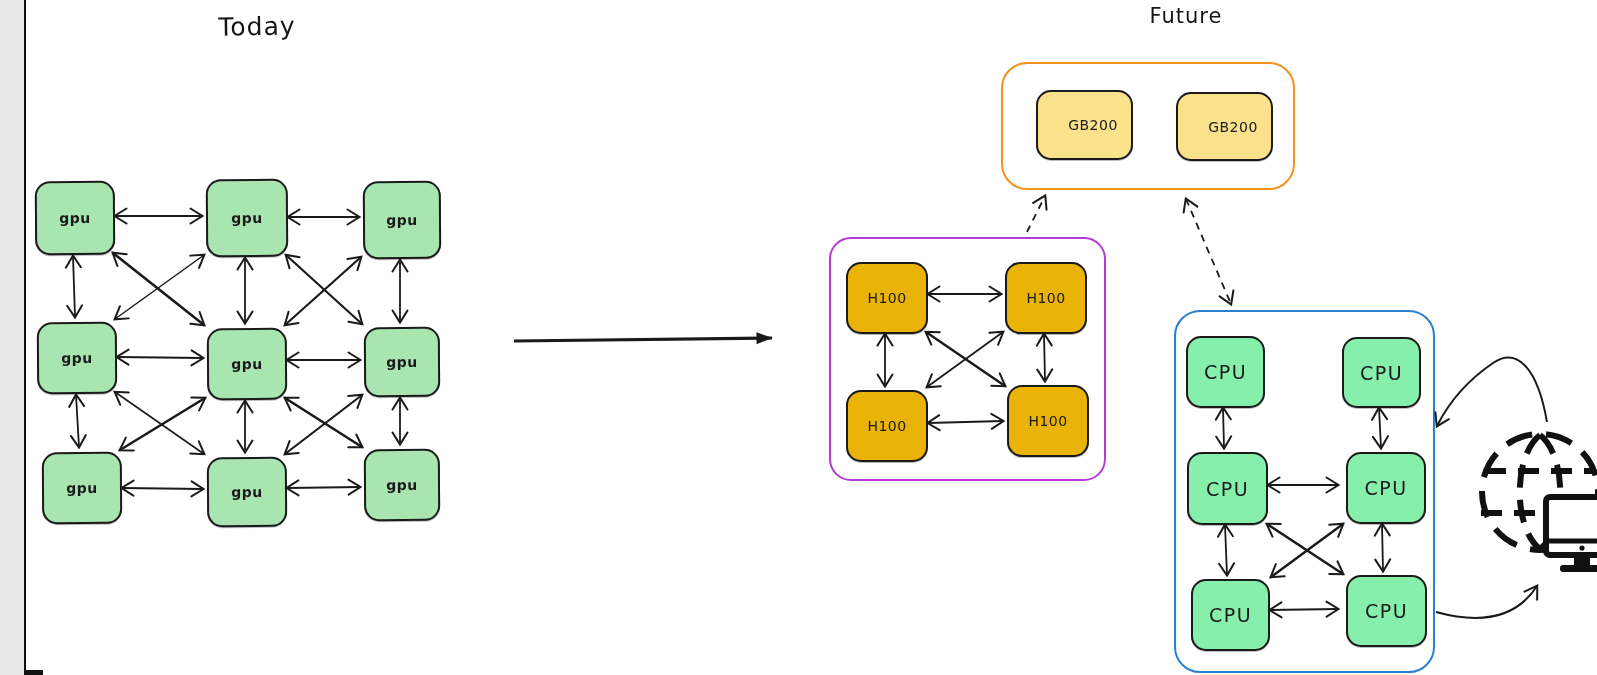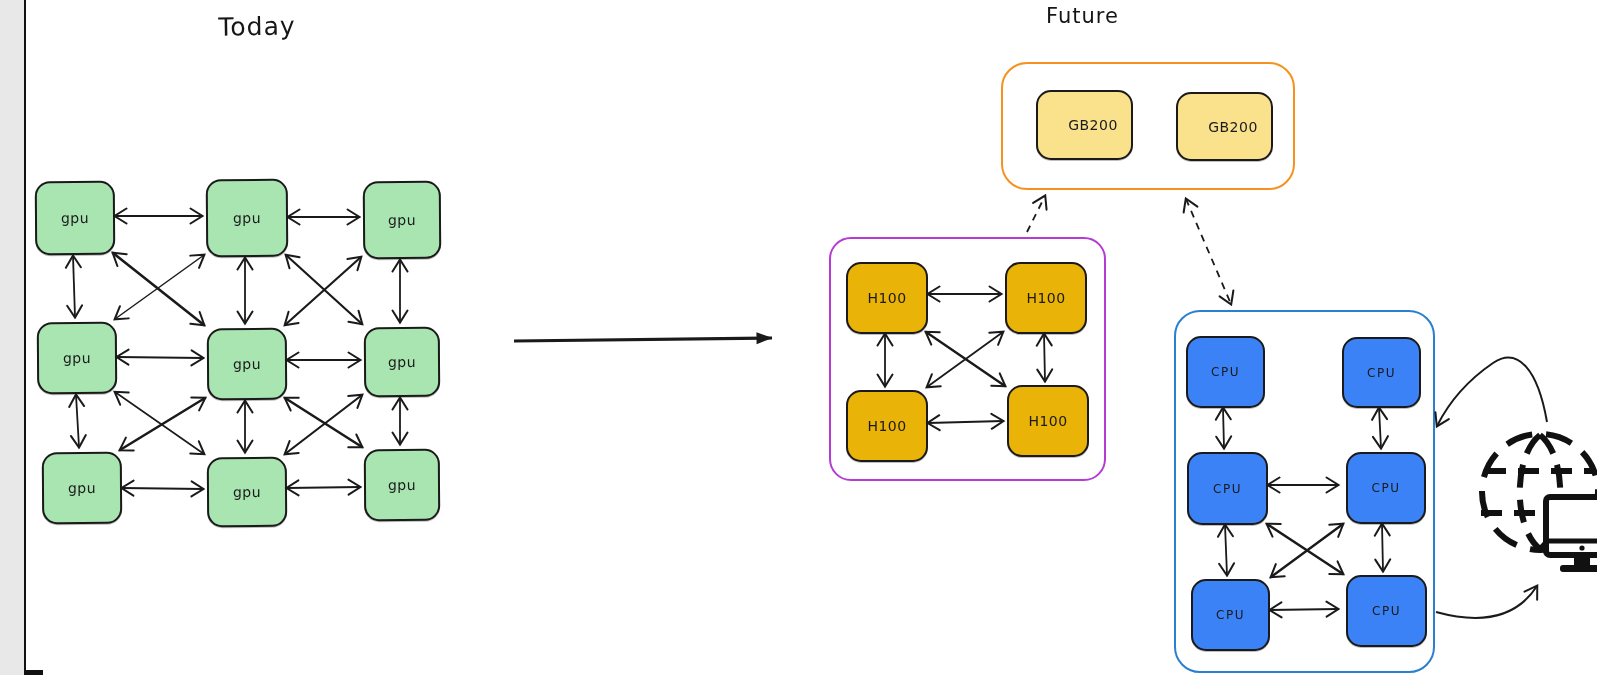--- a/index.html
+++ b/index.html
@@ -4,34 +4,34 @@
 <style>
   html,body{margin:0;padding:0;background:#e8e8e8;}
   .stage{
     position:relative;width:1597px;height:675px;background:#ffffff;
     overflow:hidden;font-family:"DejaVu Sans",sans-serif;color:#1a1a1a;margin-left:24px;
   }
   .edge-left{position:absolute;left:0;top:0;width:2px;height:675px;background:#111;z-index:8;}
   .edge-bottom{position:absolute;left:0;top:670px;width:19px;height:5px;background:#111;z-index:8;}
   .title{position:absolute;z-index:3;font-weight:400;letter-spacing:1px;color:#161616;}
   .title.today{left:188px;top:12px;width:90px;font-size:25px;text-align:center;transform:rotate(-1deg);}
-  .title.future{left:1022px;top:4px;width:96px;font-size:21px;}
+  .title.future{left:1114px;top:4px;width:96px;font-size:21px;text-align:center;}
   .cluster{position:absolute;z-index:1;background:#fff;}
   .cluster.gb200{left:977px;top:62px;width:290px;height:124px;border:2.5px solid #f5921e;border-radius:26px;}
   .cluster.h100{left:805px;top:237px;width:273px;height:240px;border:2px solid #b43bd4;border-radius:22px;}
   .cluster.cpu{left:1150px;top:310px;width:257px;height:359px;border:2.5px solid #2b7fd0;border-radius:26px;}
   .node{
     position:absolute;z-index:2;display:flex;align-items:center;justify-content:center;
     border:2px solid #1a1a1a;border-radius:15px;font-size:14px;letter-spacing:0.5px;
     box-shadow:0 1px 0 rgba(0,0,0,0.25);
   }
-  .node.gpu{background:#a9e5b1;transform:rotate(-0.4deg);}
+  .node.gpu{background:#a9e5b1;transform:rotate(-0.4deg);font-weight:bold;}
   .node.h100{background:#eab308;}
   .node.gb200{background:#fae28c;padding-left:17px;}
-  .node.cpu{background:#3b82f6;font-size:12px;letter-spacing:1.5px;}
+  .node.cpu{background:#86efac;font-size:19px;letter-spacing:1.5px;}
   .arrow-layer{position:absolute;left:0;top:0;z-index:5;pointer-events:none;}
 </style>
 </head>
 <body>
 
 <div class="stage">
 
   <div class="edge-left"></div>
   <div class="edge-bottom"></div>
 

